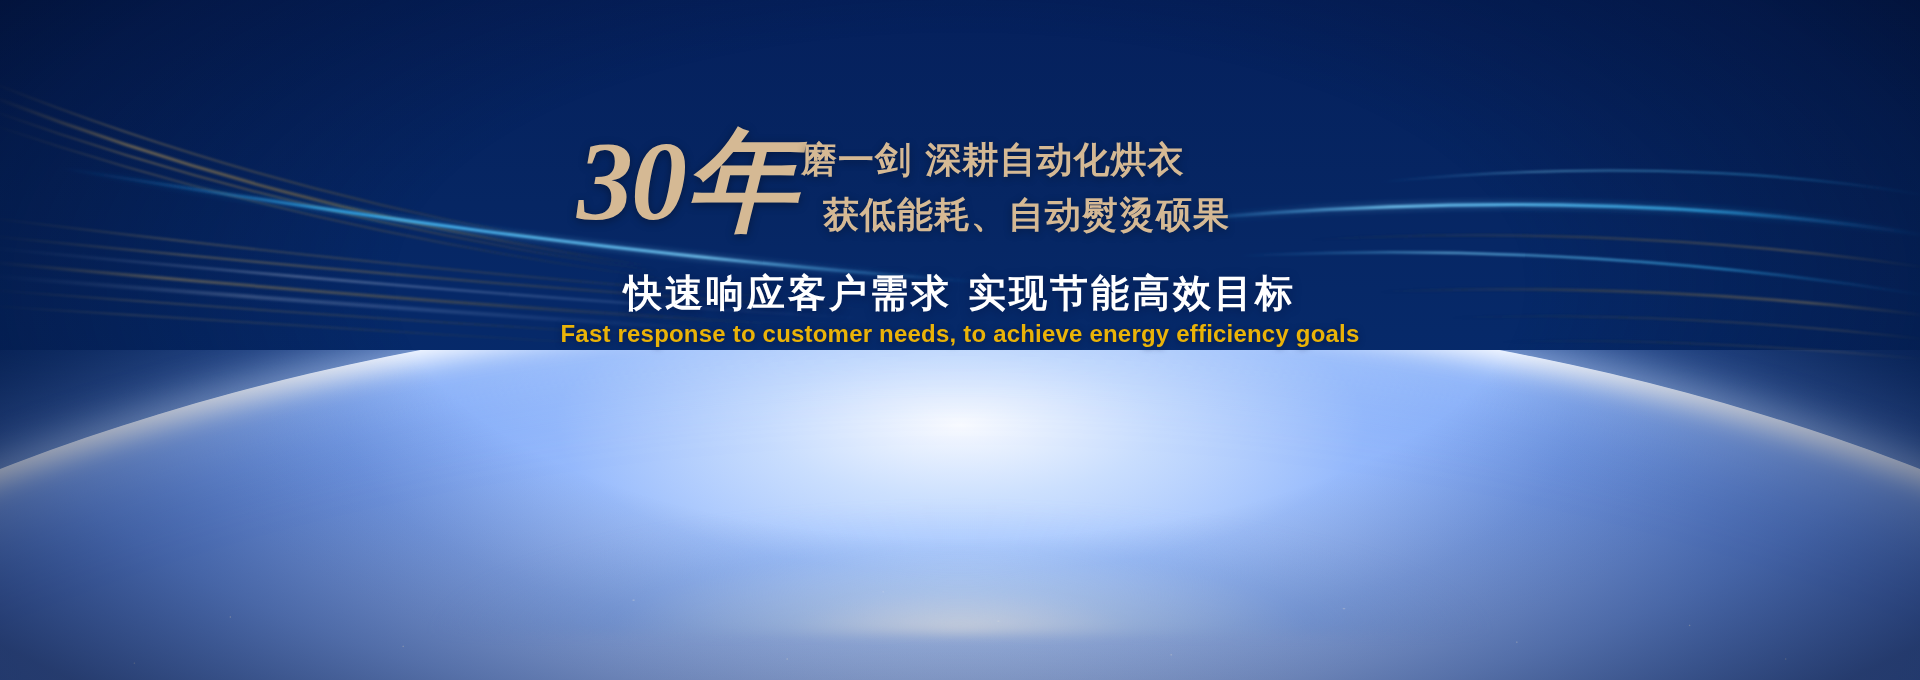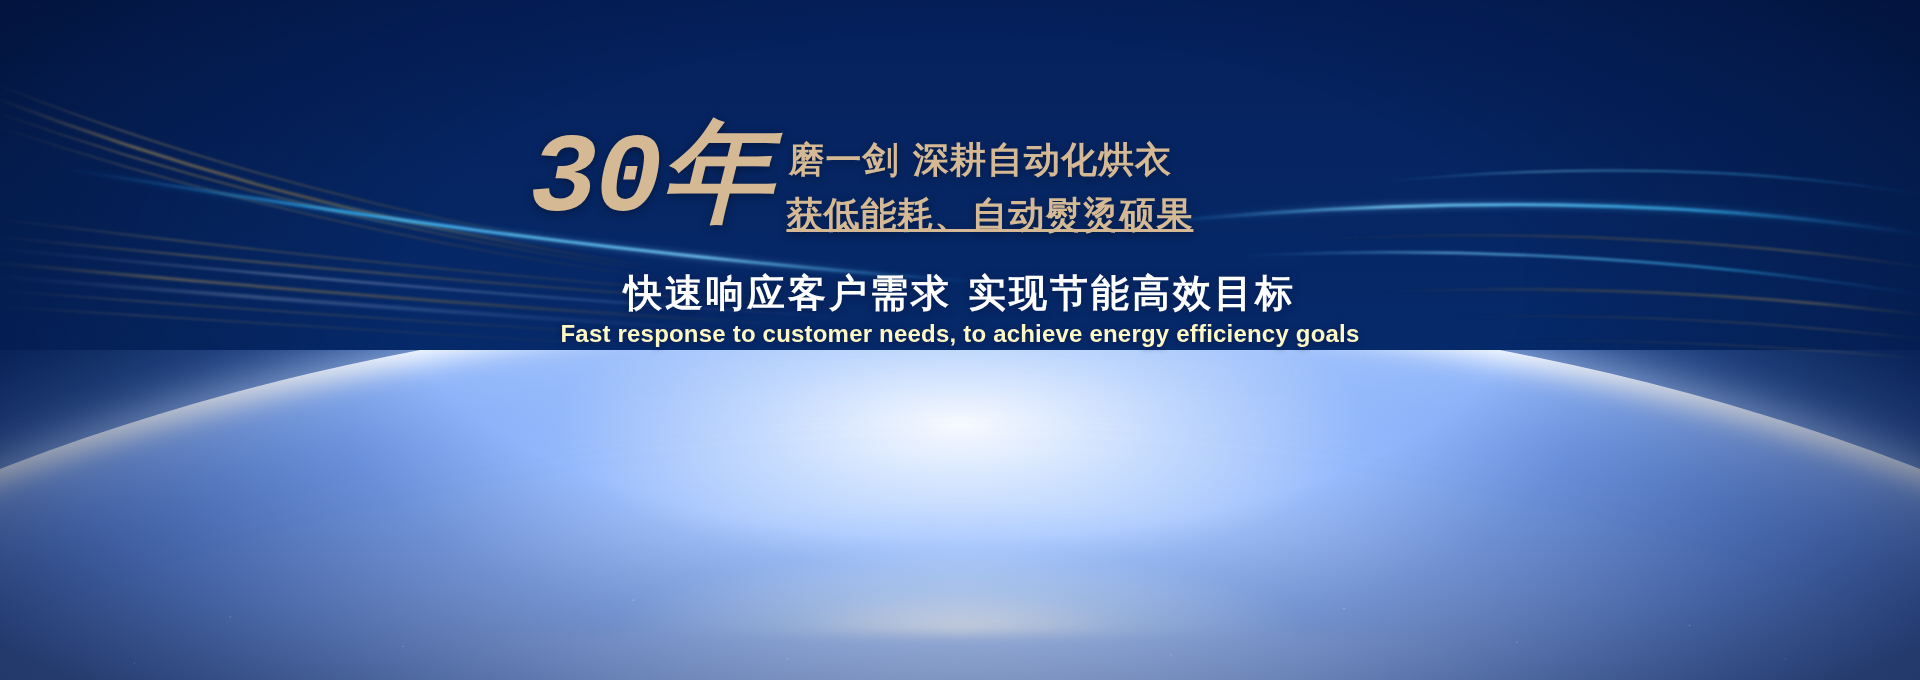--- a/index.html
+++ b/index.html
@@ -99,67 +99,67 @@
     z-index:6;
   }
   .row1{
     position:absolute;
     left:50%;top:125px;
     transform:translateX(-50%);
     display:flex;align-items:flex-start;
     width:860px;
   }
   .big-num{
-    font-family:Liberation Mono, monospace;
+    font-family:Liberation Serif, serif;
     font-size:112px;
     font-weight:bold;
     font-style:italic;
     letter-spacing:-2px;
     line-height:1;
     color:#d5b994;
     text-shadow:0 2px 10px rgba(0,0,0,.35);
     white-space:nowrap;
+    margin-left:47px;
   }
   .gold-lines{
     margin-left:6px;
     padding-top:8px;
   }
   .gold-line{
     font-family:"DejaVu Sans","Liberation Sans",sans-serif;
     font-size:36px;
     font-weight:bold;
     line-height:1.52;
     color:#d5b994;
     letter-spacing:1px;
     white-space:nowrap;
     text-shadow:0 2px 8px rgba(0,0,0,.32);
-    margin-left:12px;
-  }
-  .gold-line.l2{margin-left:10px;text-decoration:underline;}
+  }
+  .gold-line.l2{margin-left:22px;}
   .white-cn{
     position:absolute;
     left:50%;top:252px;
     transform:translateX(-50%);
     font-family:"DejaVu Sans","Liberation Sans",sans-serif;
     font-size:38px;
     font-weight:bold;
     color:#ffffff;
     letter-spacing:3px;
     white-space:nowrap;
     text-shadow:0 2px 10px rgba(3,18,60,.55);
     margin-top:16px;
   }
   .white-en{
     position:absolute;
     left:50%;top:320px;
     transform:translateX(-50%);
     font-family:"Liberation Sans","DejaVu Sans",sans-serif;
     font-size:24px;
     font-weight:bold;
-    color:#fef9c3;
+    color:#eab308;
     letter-spacing:.2px;
     white-space:nowrap;
     text-shadow:0 1px 6px rgba(3,18,60,.6);
   }
 </style>
 </head>
 <body>
 
 <div id="banner">
 

